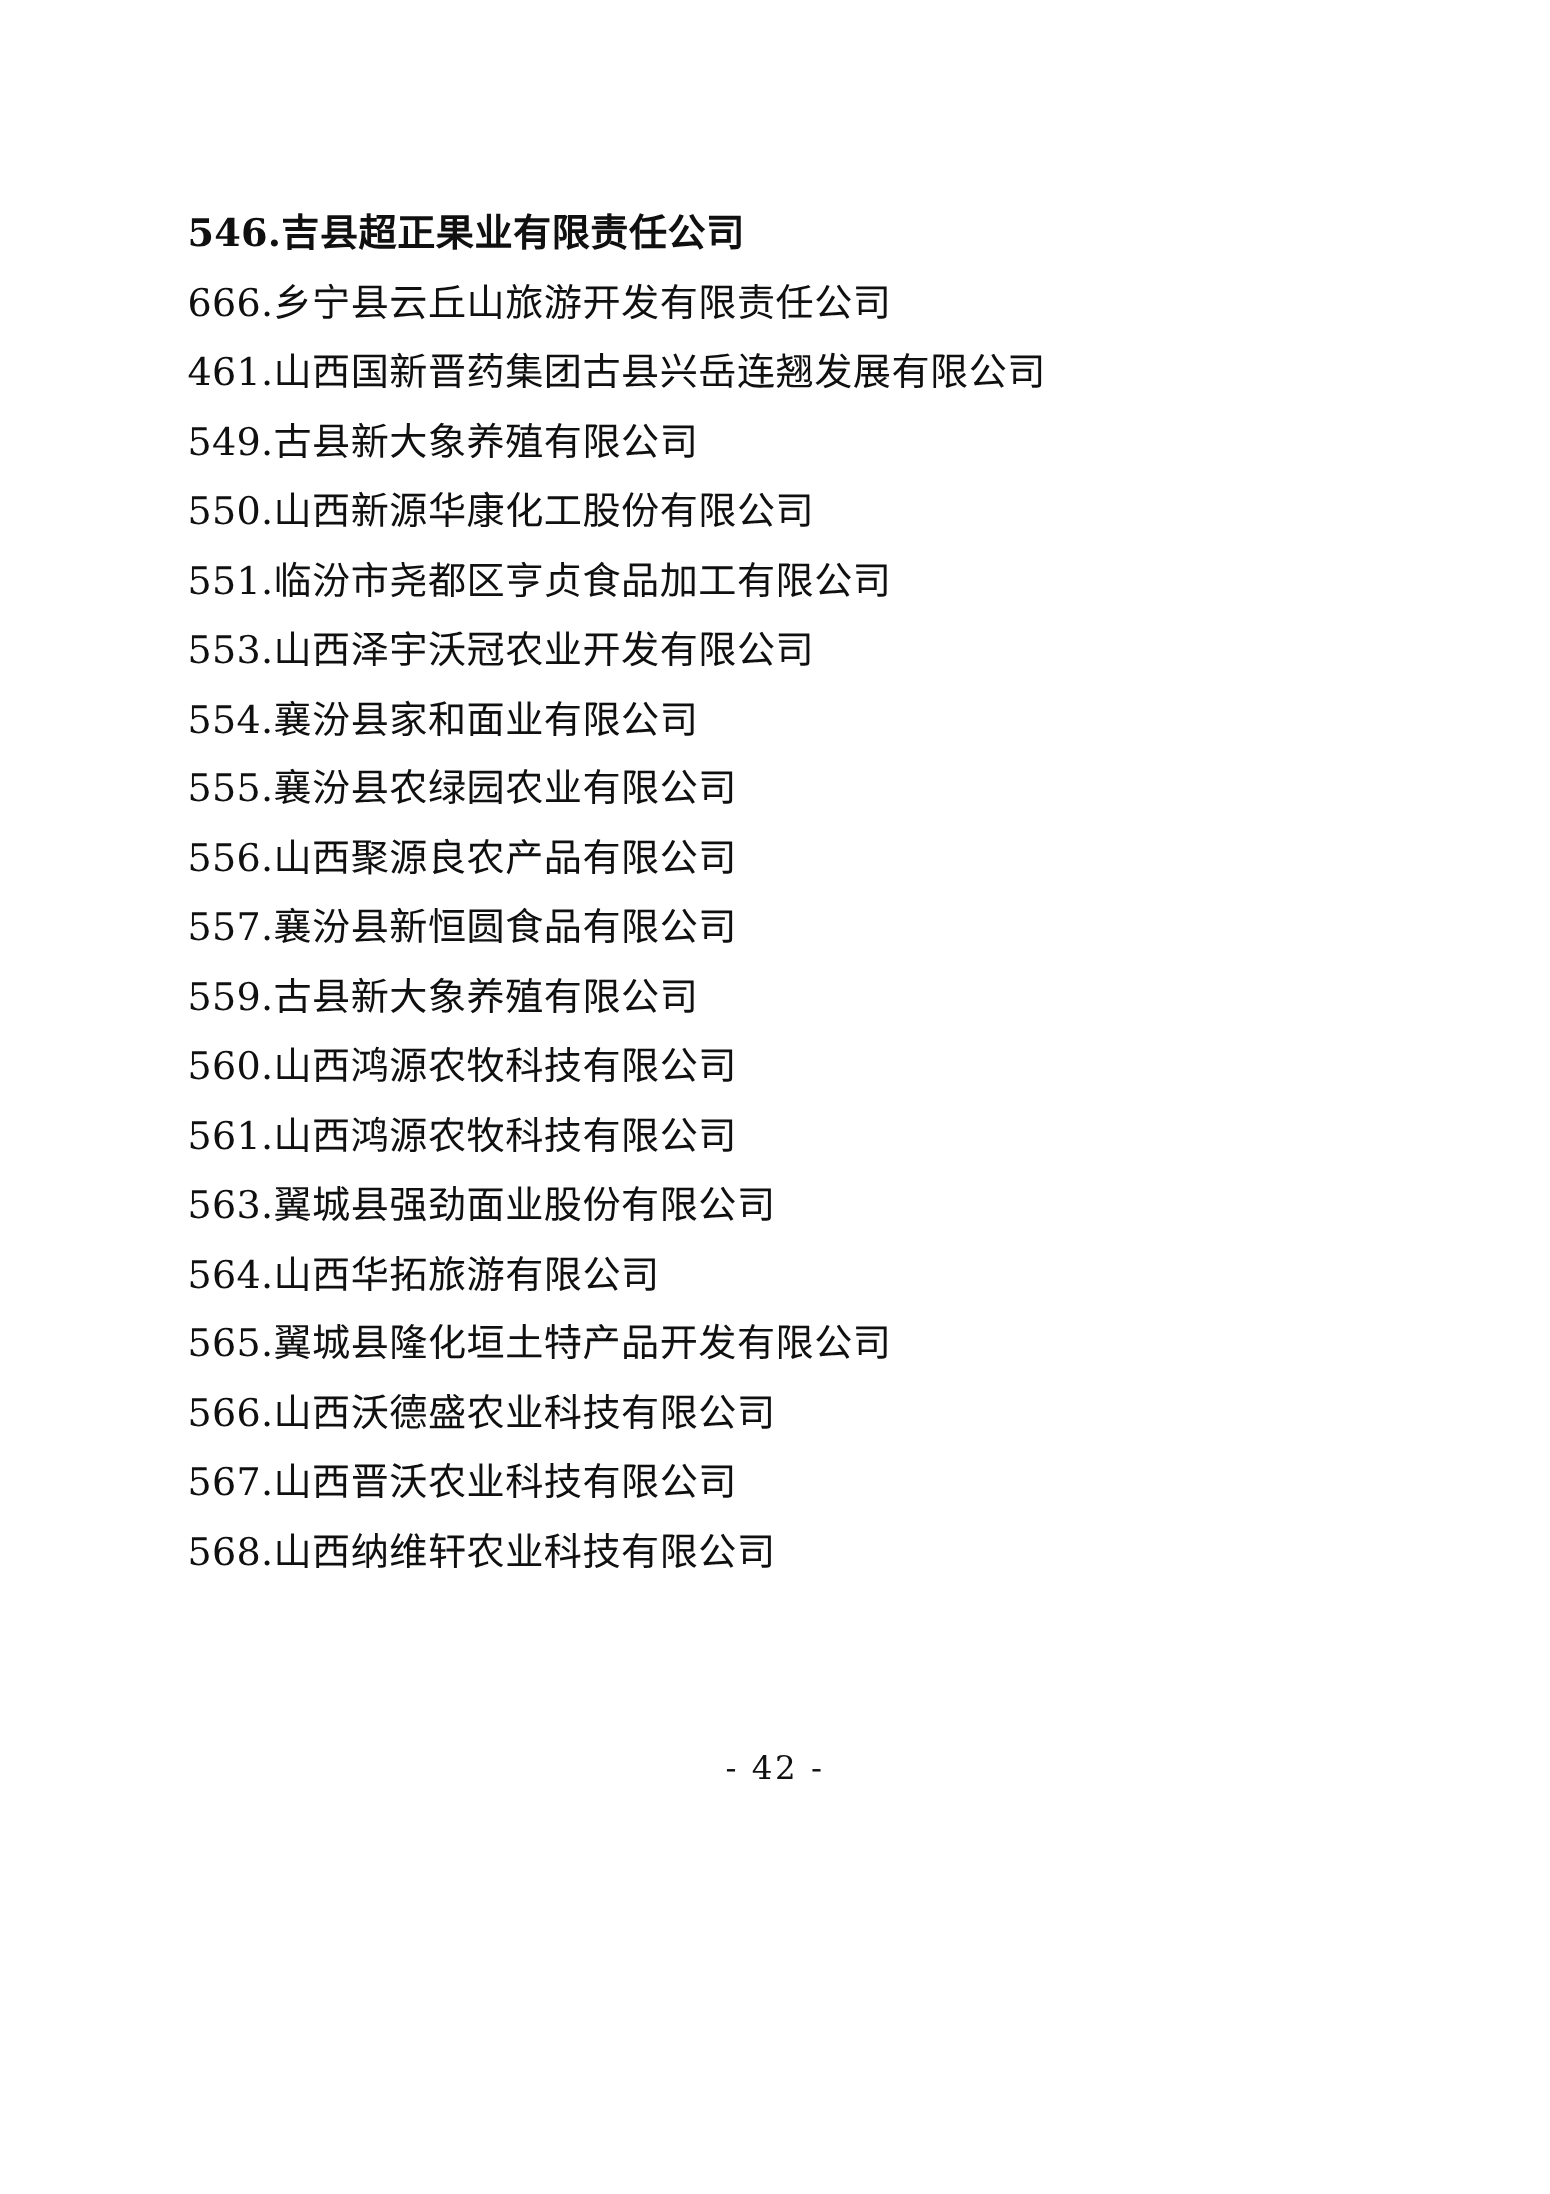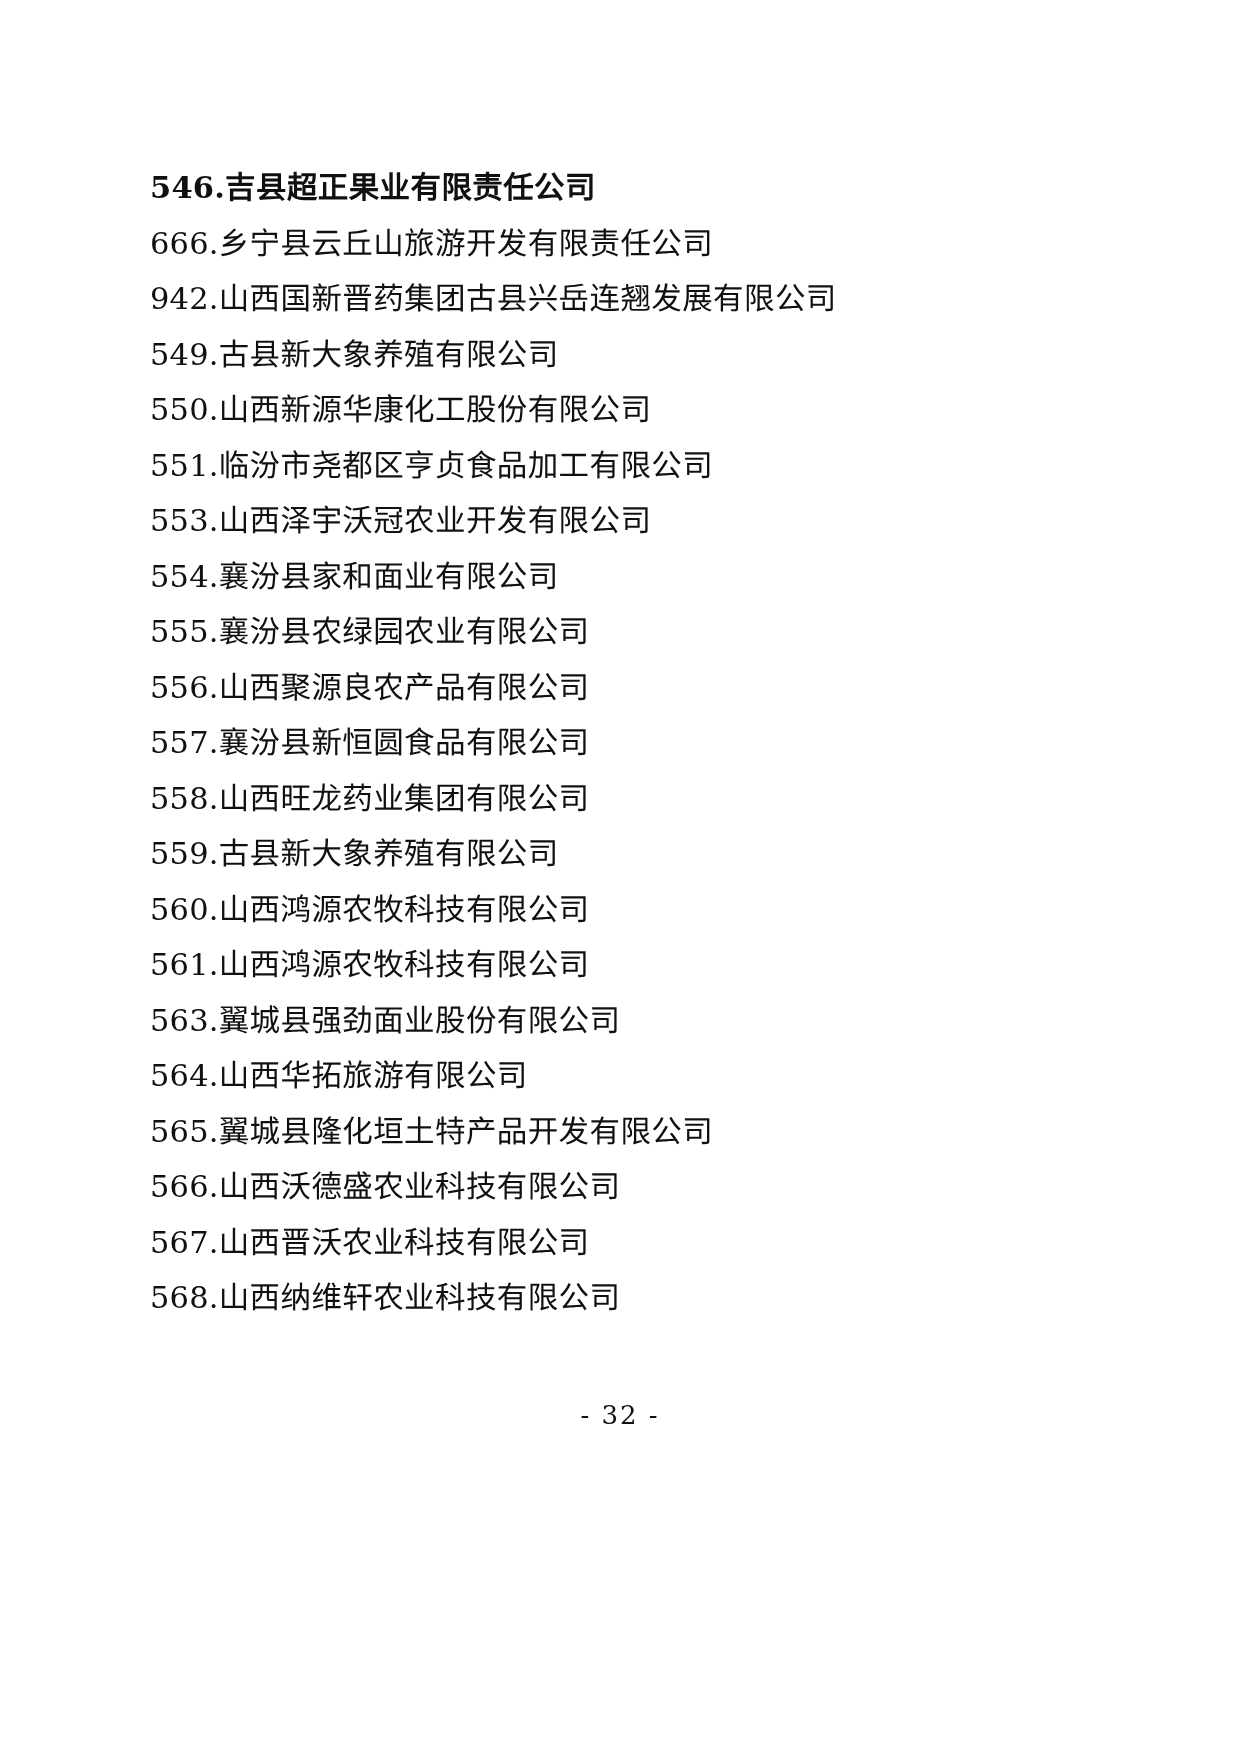--- a/index.html
+++ b/index.html
@@ -57,36 +57,35 @@
     padding: 0 2px;
   }
 </style>
 </head>
 <body>
 
 <div class="page">
   <div class="content" id="list-root">
       <div class="entry bold"><span class="num">546.</span><span class="name">吉县超正果业有限责任公司</span></div>
       <div class="entry"><span class="num">666.</span><span class="name">乡宁县云丘山旅游开发有限责任公司</span></div>
-      <div class="entry"><span class="num">942.</span><span class="name">山西国新晋药集团古县兴岳连翘发展有限公司</span></div>
+      <div class="entry"><span class="num">461.</span><span class="name">山西国新晋药集团古县兴岳连翘发展有限公司</span></div>
       <div class="entry"><span class="num">549.</span><span class="name">古县新大象养殖有限公司</span></div>
       <div class="entry"><span class="num">550.</span><span class="name">山西新源华康化工股份有限公司</span></div>
       <div class="entry"><span class="num">551.</span><span class="name">临汾市尧都区亨贞食品加工有限公司</span></div>
       <div class="entry"><span class="num">553.</span><span class="name">山西泽宇沃冠农业开发有限公司</span></div>
       <div class="entry"><span class="num">554.</span><span class="name">襄汾县家和面业有限公司</span></div>
       <div class="entry"><span class="num">555.</span><span class="name">襄汾县农绿园农业有限公司</span></div>
       <div class="entry"><span class="num">556.</span><span class="name">山西聚源良农产品有限公司</span></div>
       <div class="entry"><span class="num">557.</span><span class="name">襄汾县新恒圆食品有限公司</span></div>
-      <div class="entry"><span class="num">558.</span><span class="name">山西旺龙药业集团有限公司</span></div>
       <div class="entry"><span class="num">559.</span><span class="name">古县新大象养殖有限公司</span></div>
       <div class="entry"><span class="num">560.</span><span class="name">山西鸿源农牧科技有限公司</span></div>
       <div class="entry"><span class="num">561.</span><span class="name">山西鸿源农牧科技有限公司</span></div>
       <div class="entry"><span class="num">563.</span><span class="name">翼城县强劲面业股份有限公司</span></div>
       <div class="entry"><span class="num">564.</span><span class="name">山西华拓旅游有限公司</span></div>
       <div class="entry"><span class="num">565.</span><span class="name">翼城县隆化垣土特产品开发有限公司</span></div>
       <div class="entry"><span class="num">566.</span><span class="name">山西沃德盛农业科技有限公司</span></div>
       <div class="entry"><span class="num">567.</span><span class="name">山西晋沃农业科技有限公司</span></div>
       <div class="entry"><span class="num">568.</span><span class="name">山西纳维轩农业科技有限公司</span></div>
     </div>
   <div class="footer">
-    <span class="pageno">- 32 -</span>
+    <span class="pageno">- 42 -</span>
   </div>
 </div>
 
 </body></html>

